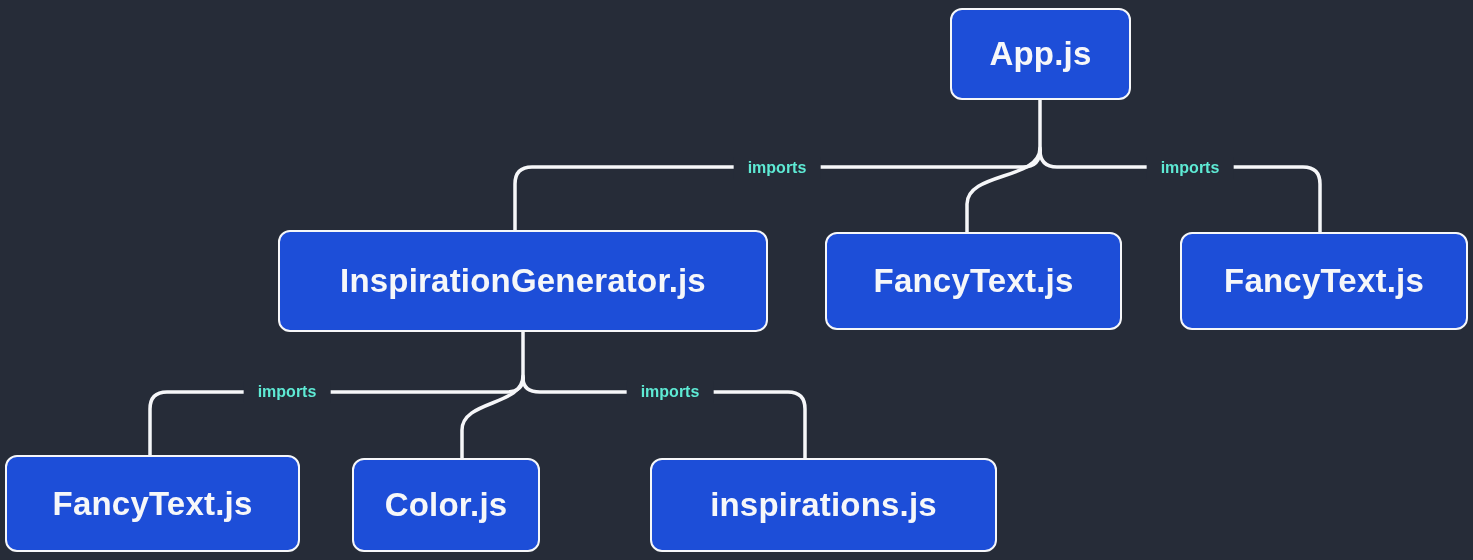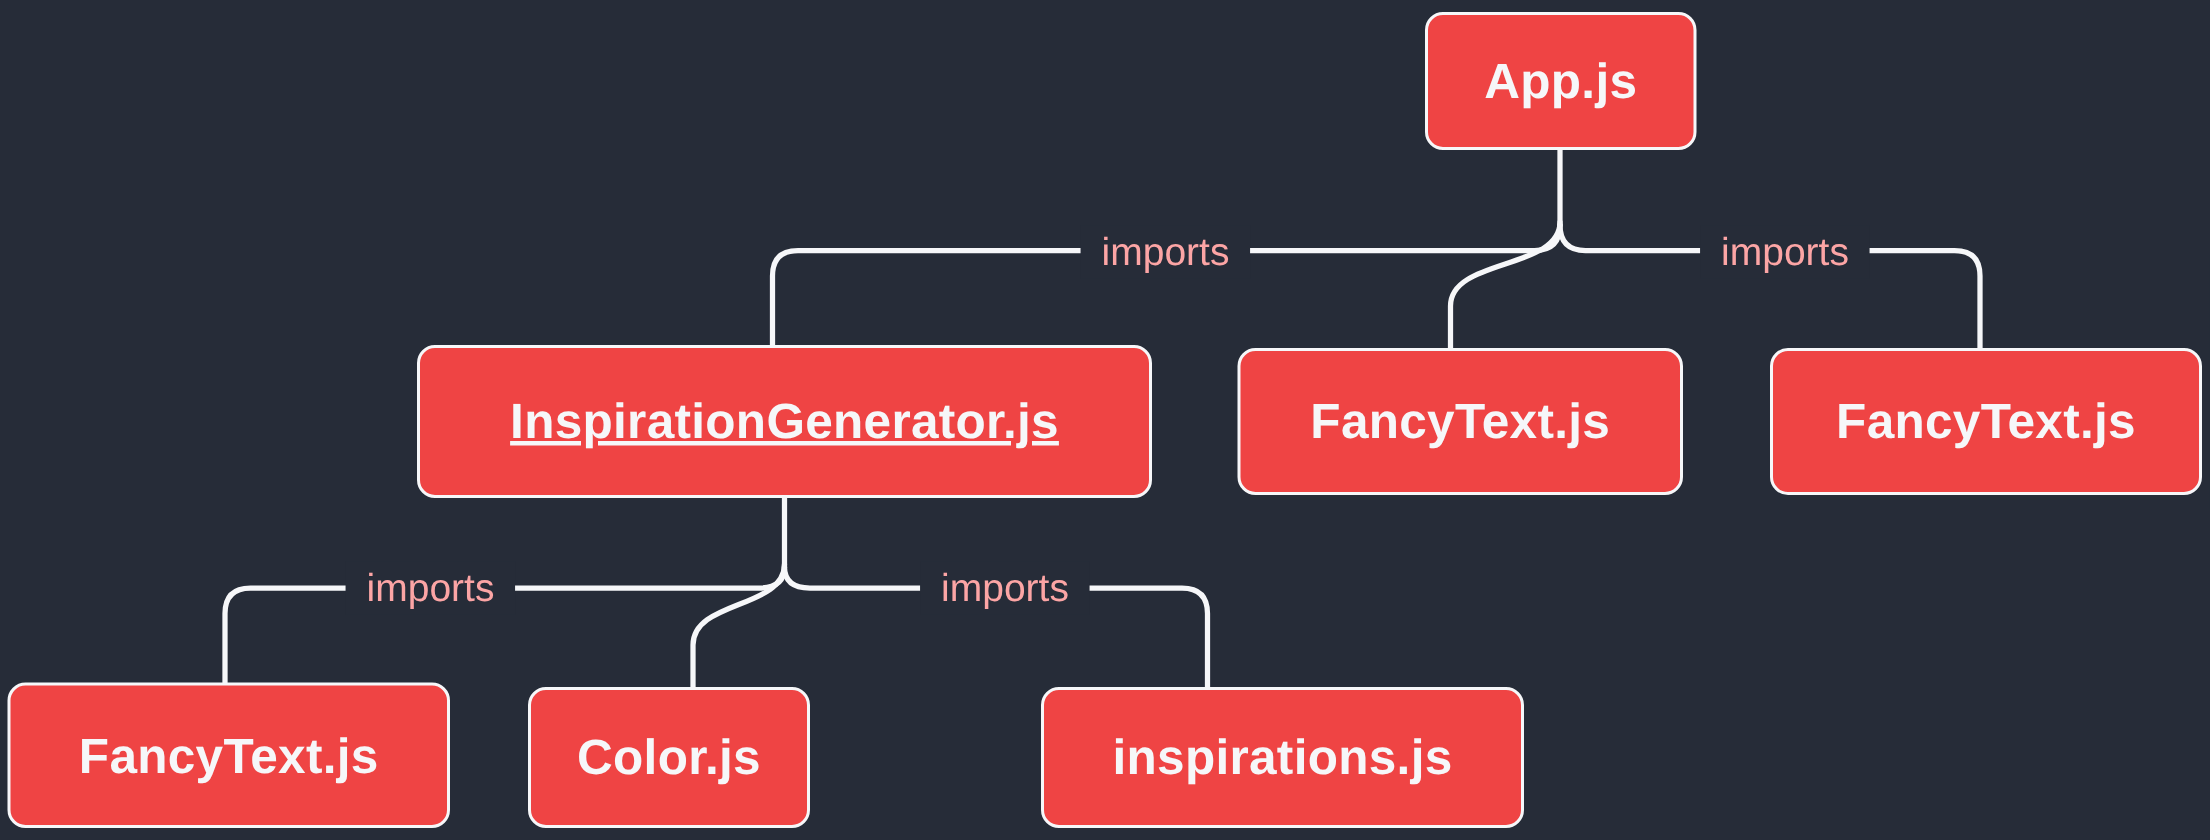--- a/index.html
+++ b/index.html
@@ -26,44 +26,44 @@
     fill: none;
     stroke: #F6F7F9;
     stroke-width: 3.5;
     stroke-linecap: round;
   }
   .node {
     position: absolute;
     display: flex;
     align-items: center;
     justify-content: center;
-    background: #ef4444;
+    background: #1d4ed8;
     border: 2.5px solid #F6F7F9;
     border-radius: 12px;
     color: #F6F7F9;
     font-size: 33px;
     font-weight: 600;
     letter-spacing: 0.2px;
     box-sizing: border-box;
     white-space: nowrap;
   }
   .node-app           { left: 950px;  top: 8px;   width: 181px; height: 92px;  }
-  .node-ig            { left: 278px;  top: 230px; width: 490px; height: 102px; text-decoration: underline; }
+  .node-ig            { left: 278px;  top: 230px; width: 490px; height: 102px; }
   .node-fancytext-top { left: 825px;  top: 232px; width: 297px; height: 98px;  }
   .node-copyright     { left: 1180px; top: 232px; width: 288px; height: 98px;  }
   .node-fancytext-bot { left: 5px;    top: 455px; width: 295px; height: 97px;  }
   .node-color         { left: 352px;  top: 458px; width: 188px; height: 94px;  }
-  .node-inspirations  { left: 650px;  top: 458px; width: 322px; height: 94px; margin-left: 44px;  }
+  .node-inspirations  { left: 650px;  top: 458px; width: 347px; height: 94px;  }
   .edge-label {
     position: absolute;
     transform: translate(-50%, -50%);
     background: #262C38;
-    color: #fca5a5;
-    font-size: 26px;
-    font-weight: 400;
+    color: #5eead4;
+    font-size: 16px;
+    font-weight: 700;
     padding: 2px 14px;
     white-space: nowrap;
   }
   .edge-label-1 { left: 777px;  top: 168px; }
   .edge-label-2 { left: 1190px; top: 168px; }
   .edge-label-3 { left: 287px;  top: 392px; }
   .edge-label-4 { left: 670px;  top: 392px; }
 </style>
 </head>
 <body>

